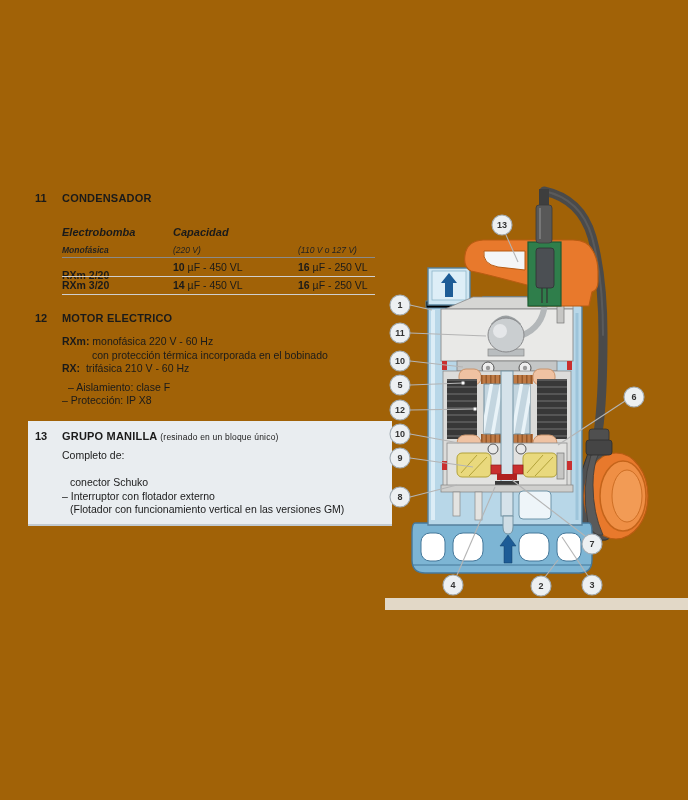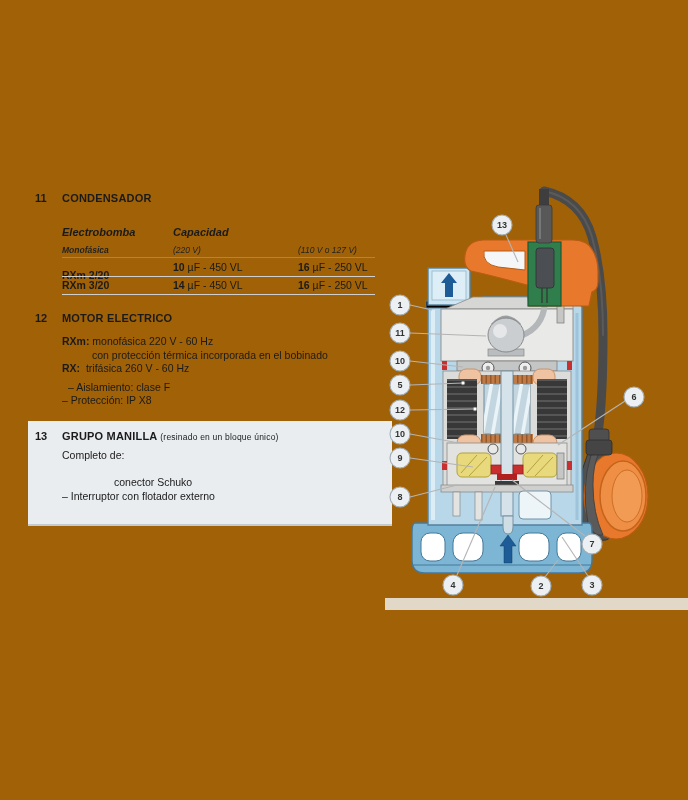--- a/index.html
+++ b/index.html
@@ -58,33 +58,34 @@
 
   <div class="abs" style="top:312px;left:0;width:400px;height:14px;">
     <span class="sec-num">12</span>
     <span class="sec-title">MOTOR ELECTRICO</span>
   </div>
   <div class="body-line" style="top:335px;left:62px;">
     <b>RXm:</b>&nbsp;<span>monofásica 220 V - 60 Hz</span>
   </div>
   <div class="body-line" style="top:348.5px;left:92px;">con protección térmica incorporada en el bobinado</div>
   <div class="body-line" style="top:362px;left:62px;">
-    <b>RX:</b>&nbsp;&nbsp;<span>trifásica 260 V - 60 Hz</span>
+    <b>RX:</b>&nbsp;&nbsp;<span>trifásica 210 V - 60 Hz</span>
   </div>
   <div class="body-line" style="top:381px;left:68px;">– Aislamiento: clase F</div>
   <div class="body-line" style="top:394px;left:62px;">– Protección: IP X8</div>
 
   <div class="gray-box"></div>
   <div class="abs" style="top:430px;left:0;width:400px;height:14px;">
     <span class="sec-num">13</span>
     <span class="sec-title"><span>GRUPO MANILLA</span> <span class="note-sm">(resinado en un bloque único)</span></span>
   </div>
   <div class="body-line" style="top:449px;left:62px;">Completo de:</div>
-  <div class="body-line" style="top:476px;left:70px;margin-left:44px;">conector Schuko</div>
+  <div class="body-line" style="top:476px;left:70px;">conector Schuko</div>
   <div class="body-line" style="top:489.5px;left:62px;">– Interruptor con flotador externo</div>
+  <div class="body-line" style="top:503px;left:70px;">(Flotador con funcionamiento vertical en las versiones GM)</div>
 
   <div class="diagram">
   <svg width="303" height="425" viewBox="0 0 303 425" xmlns="http://www.w3.org/2000/svg">
     <defs>
       <clipPath id="rotorClip">
             <rect x="99" y="199" width="46" height="50"></rect>
           </clipPath>
     </defs>
 
     <rect x="0" y="413" width="303" height="12" fill="#f3f6f8" opacity="0.8"></rect>

